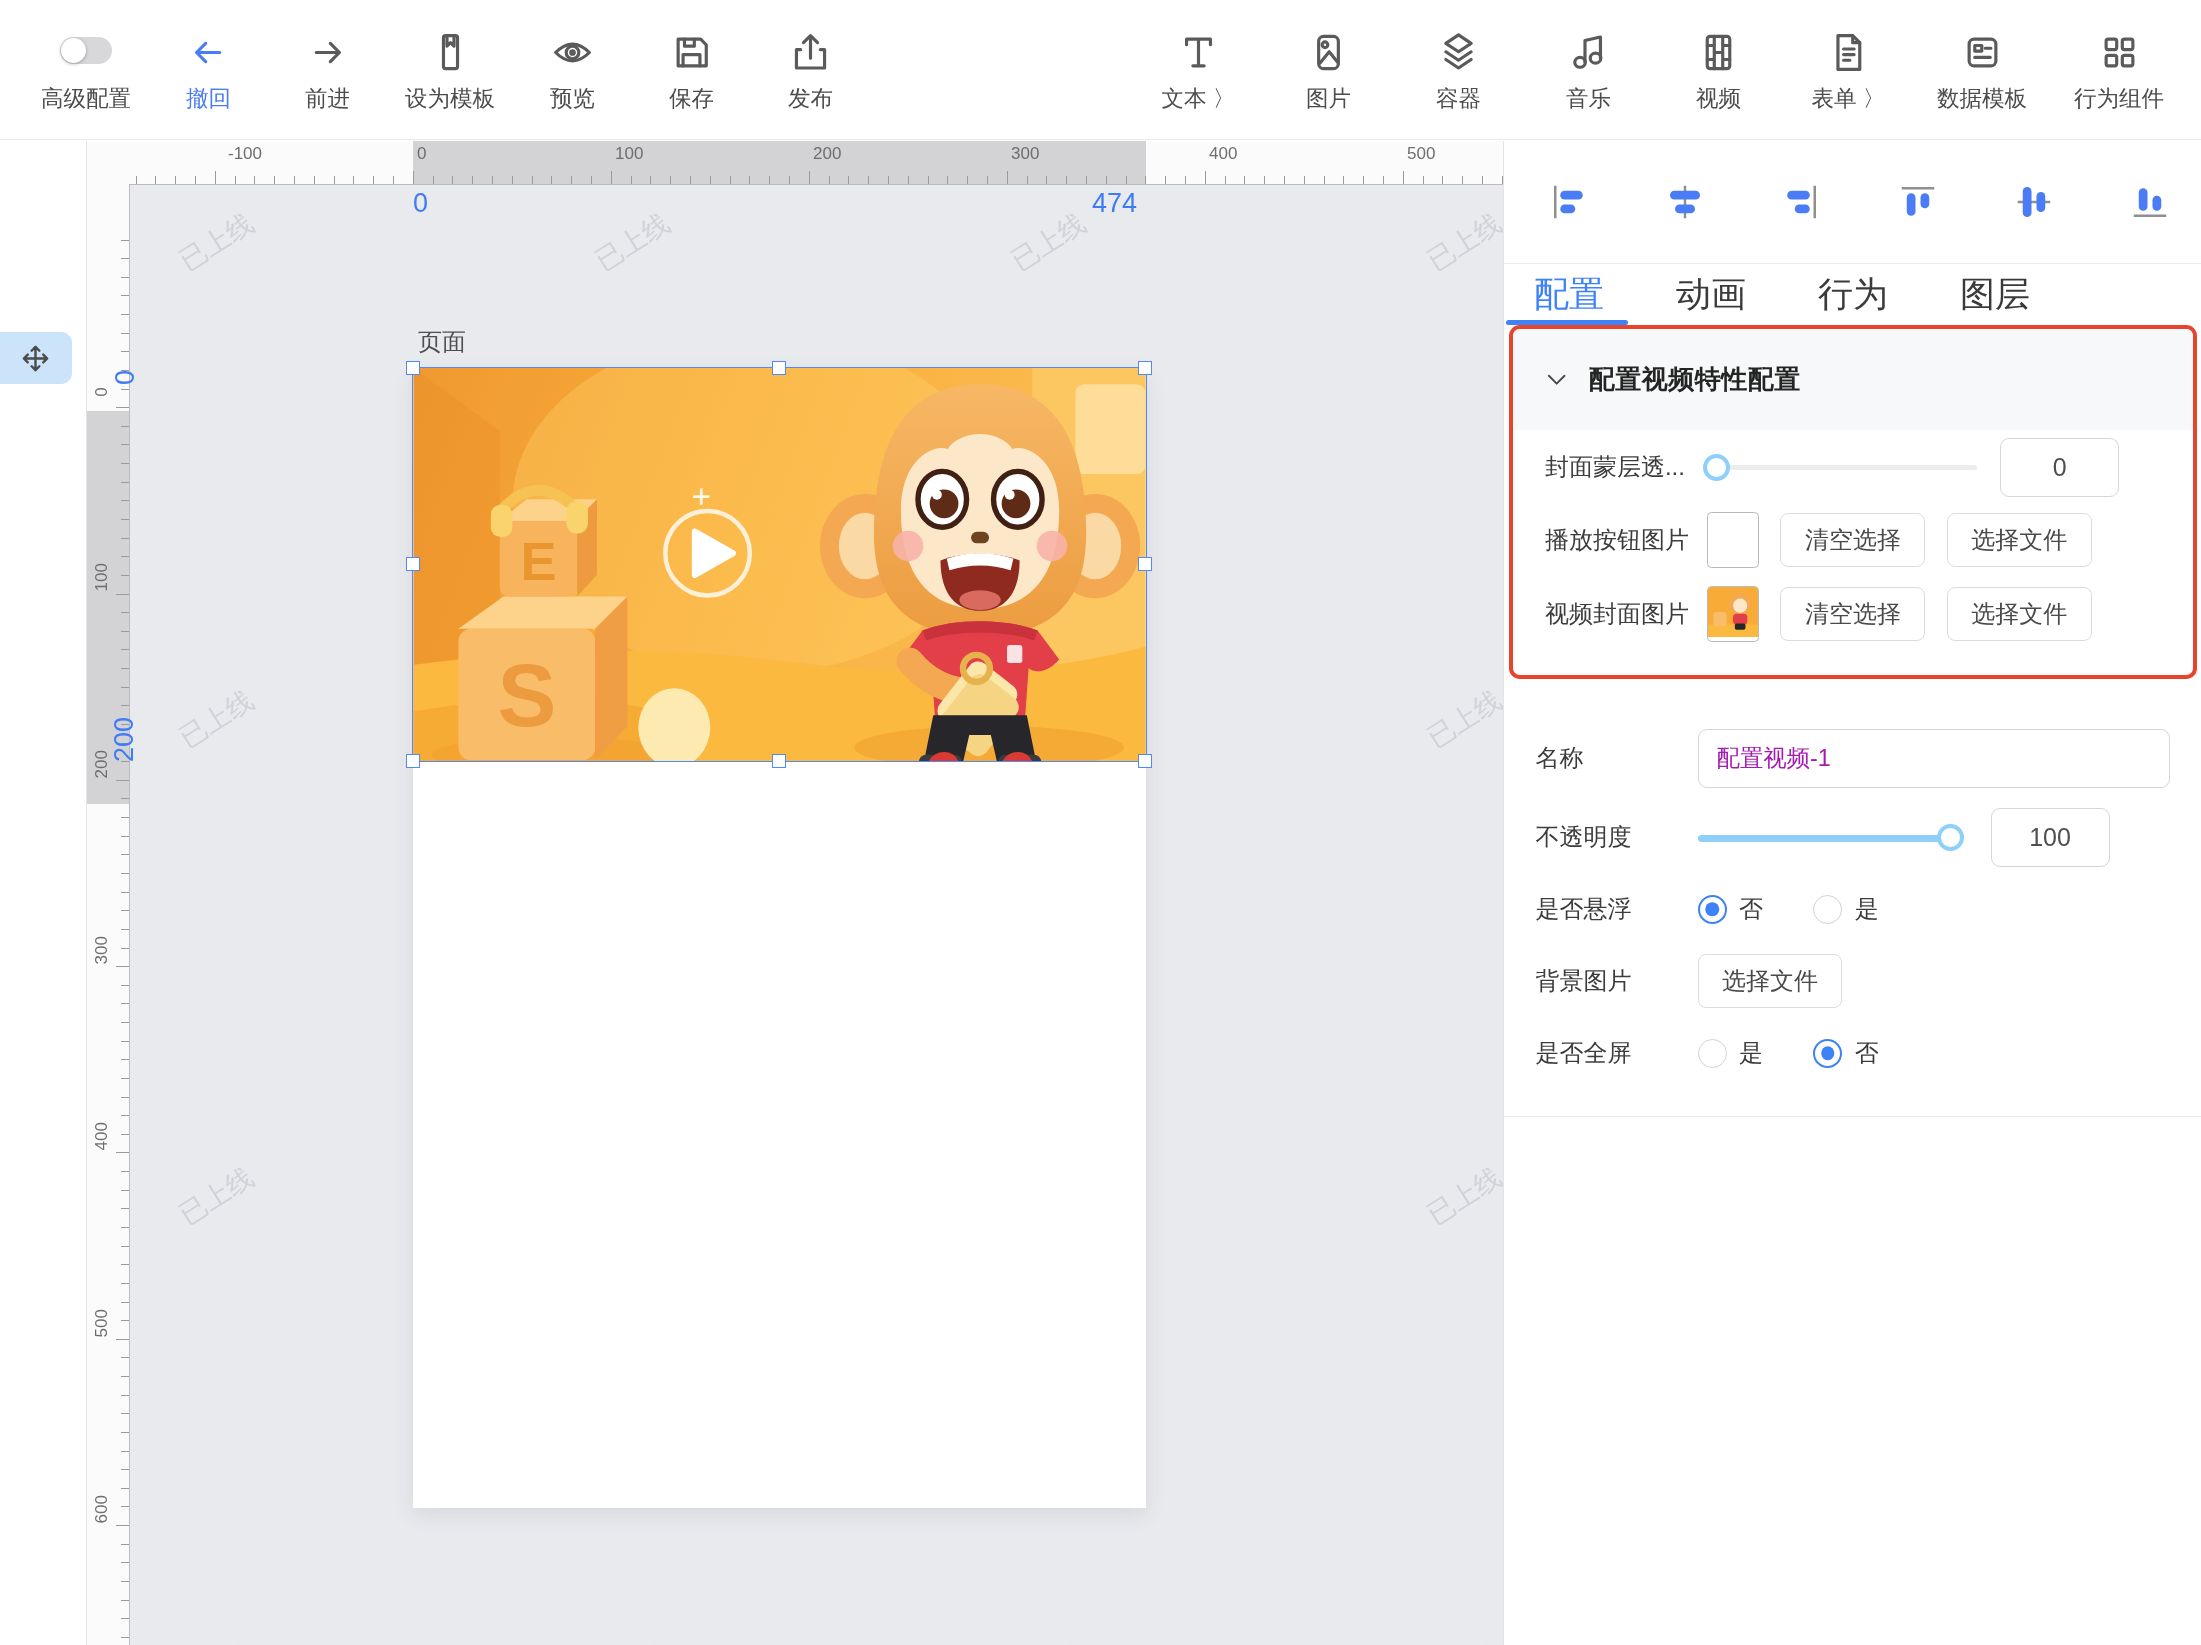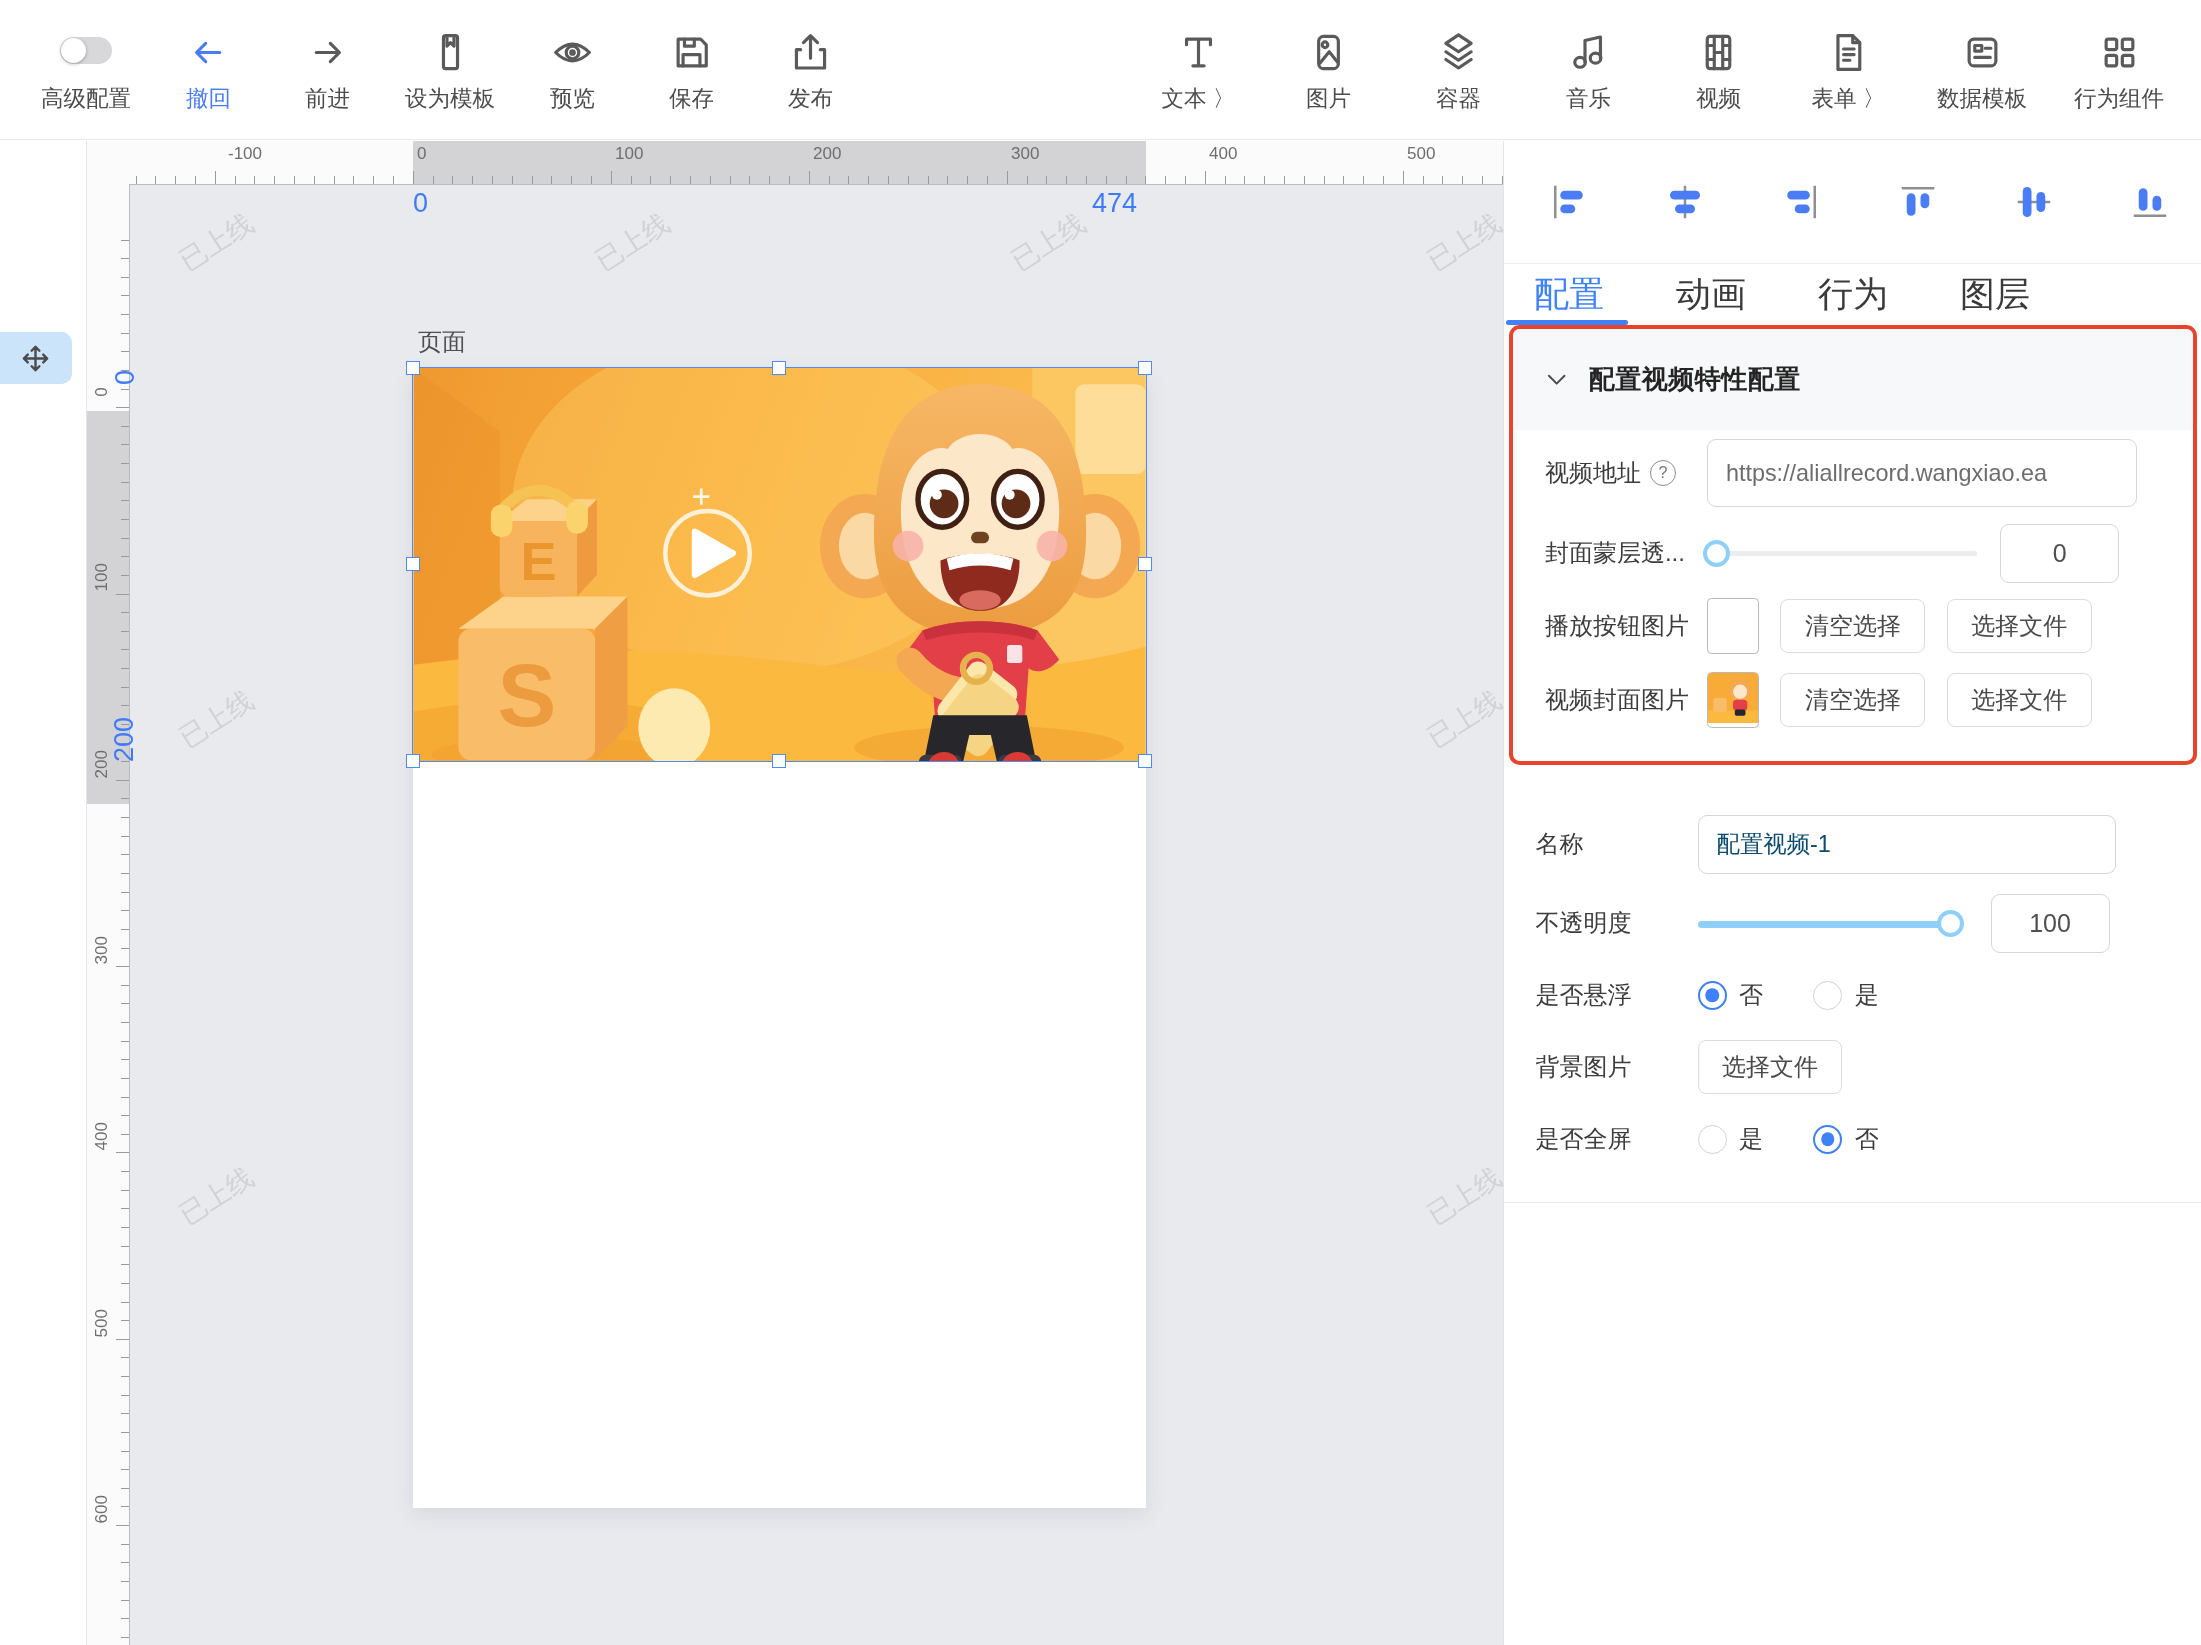--- a/index.html
+++ b/index.html
@@ -68,21 +68,21 @@
   .sec-title{font-size:26px;color:#242424;font-weight:600;letter-spacing:0.5px}
   .row{display:flex;align-items:center;padding-left:31.5px}
   .hl-box .row{padding-left:31.5px}
   .row .lab{width:162px;font-size:24px;color:#3c3c3c;flex:none;display:flex;align-items:center;gap:9px}
   .help{width:24px;height:24px;border-radius:50%;border:1.8px solid #8c8c8c;color:#777;font-size:16px;
         display:inline-flex;align-items:center;justify-content:center;flex:none}
   .tinput{box-sizing:border-box;border:1.8px solid #d6d6d8;border-radius:9px;height:68px;
           font-size:23.4px;color:#6d6d6f;display:flex;align-items:center;padding:0 18px;
           background:#fff;white-space:nowrap;overflow:hidden}
   .url-input{width:430px}
-  .name-input{width:418px;height:59px;color:#0c4a6e}
+  .name-input{width:472px;height:59px;color:#a21caf}
   .valbox{box-sizing:border-box;width:119px;height:59px;border:1.8px solid #d6d6d8;border-radius:9px;
           display:flex;align-items:center;justify-content:center;font-size:25px;color:#4f4f51;flex:none}
   .slider{position:relative;width:270px;height:27px;flex:none}
   .slider .track{position:absolute;left:0;right:0;top:11.7px;height:4.5px;border-radius:2.7px;background:#ececee}
   .slider .fill{position:absolute;left:0;top:10.8px;height:7.2px;border-radius:3.6px;background:#8ed0f9}
   .slider .knob{position:absolute;top:0;width:27px;height:27px;border-radius:50%;background:#fff;
                 border:4.5px solid #8ed0f9;box-sizing:border-box}
   .imgswatch{width:52px;height:56px;border:1.8px solid #b9b9bb;border-radius:4.5px;background:#fff;
              box-sizing:border-box;flex:none;overflow:hidden}
   .btn{box-sizing:border-box;height:54px;border:1.8px solid #dcdcde;border-radius:8px;background:#fff;
@@ -600,27 +600,20 @@
     </div>
 
   <div class="hl-box">
     <div class="sec-head">
       <svg viewBox="0 0 24 24" fill="none" stroke="currentColor" stroke-width="2" stroke-linecap="round" stroke-linejoin="round">
         <path d="M4 8l8 8 8-8"></path>
         </svg>
       <span class="sec-title">配置视频特性配置</span>
     </div>
 
-    <div class="row" style="height:86px">
-      <span class="lab">
-        <span>视频地址</span>
-        <span class="help">?</span>
-      </span>
-      <div class="tinput url-input">https://aliallrecord.wangxiao.ea</div>
-    </div>
 
     <div class="row" style="height:74px">
       <span class="lab">封面蒙层透...</span>
       <div class="slider">
         <div class="track"></div>
         <div class="knob" style="left:-3.6px"></div>
       </div>
       <div class="valbox" style="margin-left:23.4px">0</div>
     </div>
 

